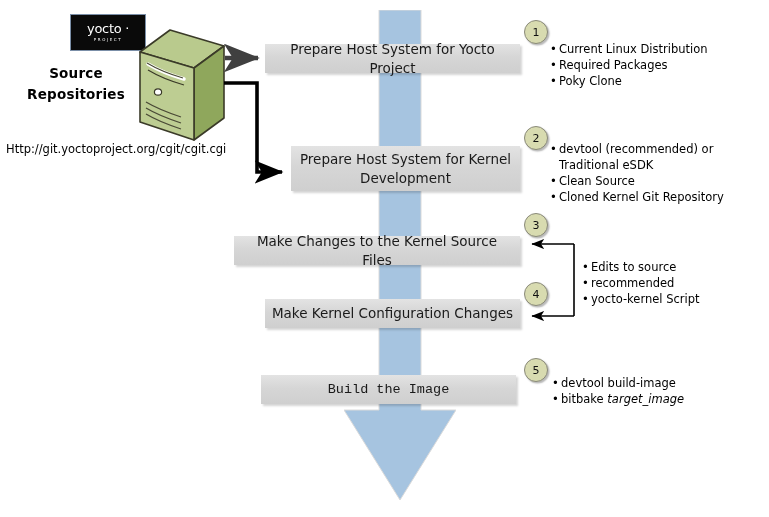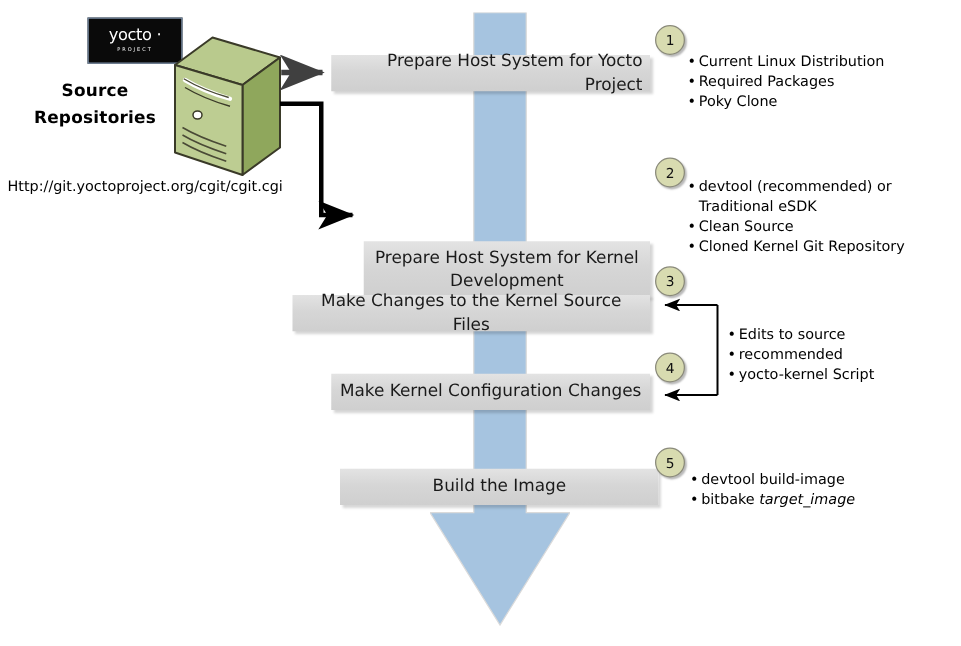--- a/index.html
+++ b/index.html
@@ -97,25 +97,25 @@
     display: flex;
     align-items: center;
     justify-content: center;
     text-align: center;
     font-size: 13.5px;
     color: #1a1a1a;
     line-height: 19px;
     box-sizing: border-box;
     padding: 0 6px;
   }
-  #box1 { left: 265px; top: 44px;  width: 255px; height: 29px; text-align: right; }
-  #box2 { left: 291px; top: 146px; width: 229px; height: 45px; margin-top: 47px; }
+  #box1 { left: 265px; top: 44px;  width: 255px; height: 29px; }
+  #box2 { left: 291px; top: 146px; width: 229px; height: 45px; }
   #box3 { left: 234px; top: 236px; width: 286px; height: 29px; }
   #box4 { left: 265px; top: 299px; width: 255px; height: 29px; }
-  #box5 { left: 272px; top: 375px; width: 255px; height: 29px; }
+  #box5 { left: 261px; top: 375px; width: 255px; height: 29px; font-family: Liberation Mono, monospace; }
 
   
   .step-circle {
     position: absolute;
     width: 24px;
     height: 24px;
     border-radius: 50%;
     background: #d8dbb0;
     border: 1.6px solid #8a8a7a;
     box-shadow: 1.5px 1.5px 1.5px rgba(0,0,0,0.28);

